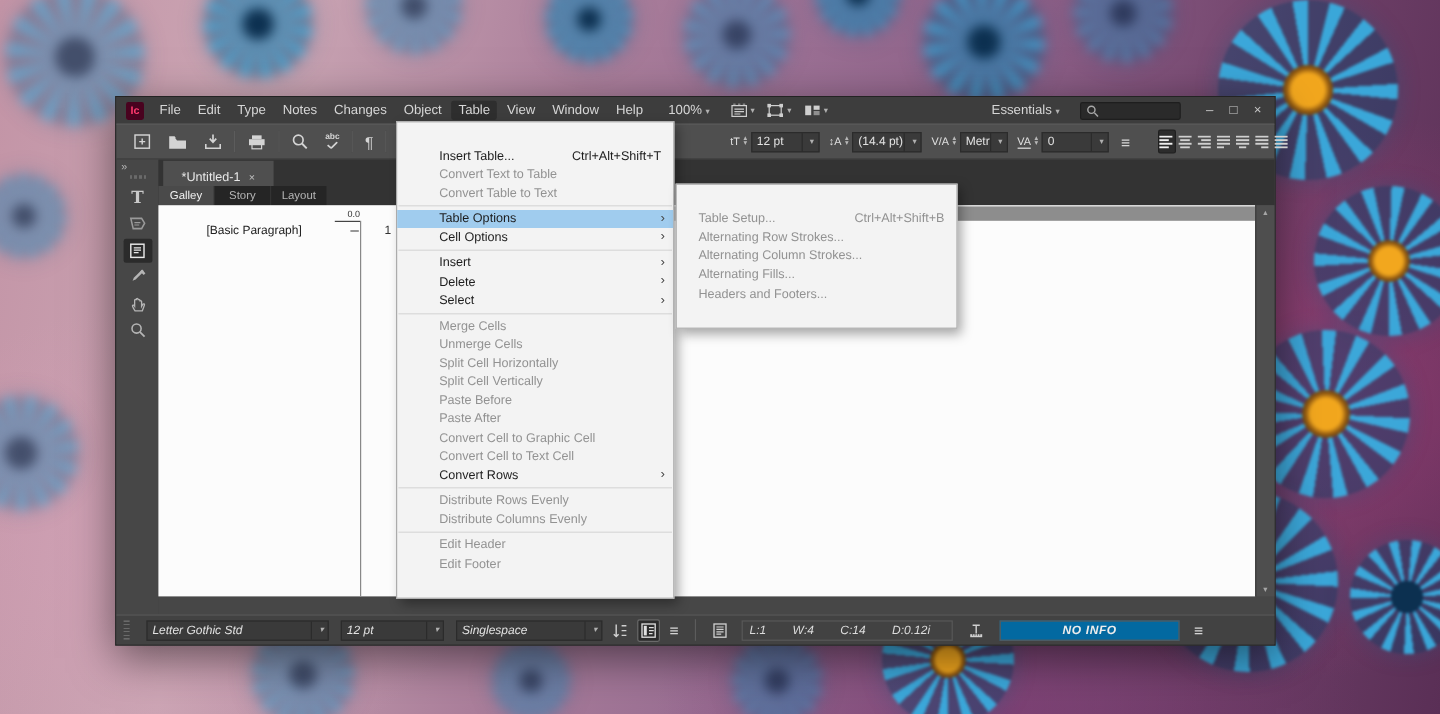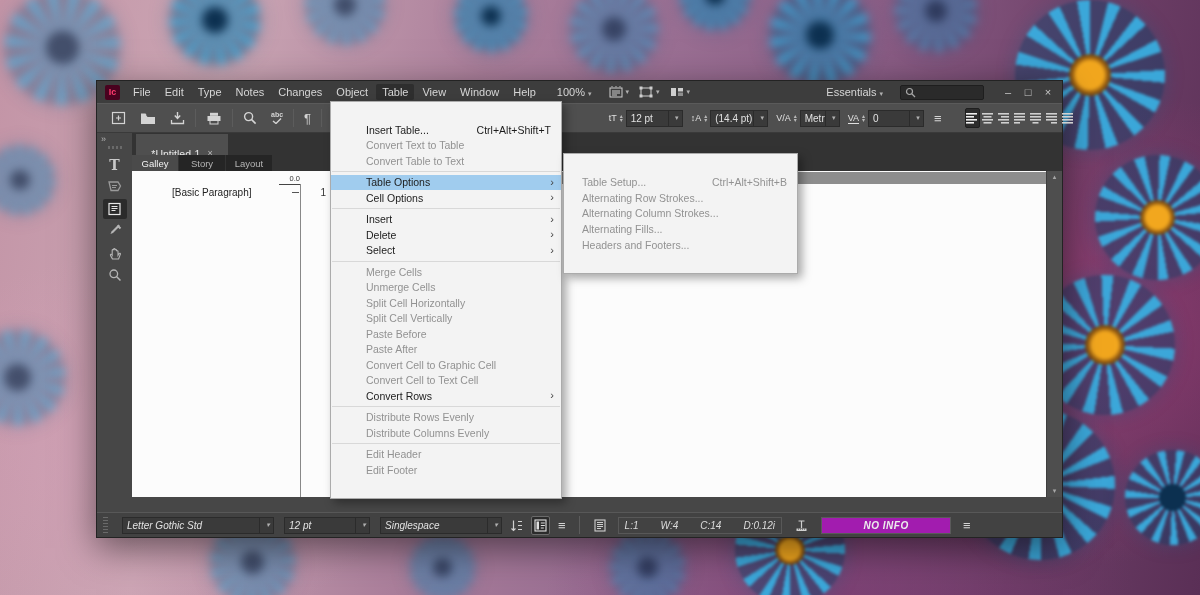--- a/index.html
+++ b/index.html
@@ -65,21 +65,21 @@
   .tools .dbl{font-size:9px;color:#b5b5b5;padding:1px 0 0 4px;}
   .tools .tgrip{width:14px;height:3px;margin:2px auto 6px auto;
                 background:repeating-linear-gradient(to right,#6a6a6a 0 2px,transparent 2px 4px);}
   .tool{width:24px;height:20px;margin:2px auto;display:flex;align-items:center;justify-content:center;}
   .tool.selected{background:#2b2b2b;border-radius:2px;color:#f0f0f0;}
   .tool .tglyph{font-family:"DejaVu Serif",serif;font-size:14px;font-weight:bold;}
 
   .docarea{position:absolute;left:35px;top:52px;right:0;bottom:25px;background:#474747;}
   .tabbar{position:absolute;left:0;top:0;right:0;height:22px;background:#333333;}
   .doctab{position:absolute;left:4px;top:1px;height:21px;min-width:92px;background:#4f4f4f;
-          display:flex;justify-content:center;gap:7px;font-size:10.5px;color:#e8e8e8;padding:14px 8px;}
+          display:flex;align-items:center;justify-content:center;gap:7px;font-size:10.5px;color:#e8e8e8;padding:14px 8px;}
   .doctab .x{font-size:9px;color:#bdbdbd;}
   .viewtabs{position:absolute;left:0;top:22px;right:0;height:16px;background:#333333;display:flex;}
   .vtab{width:46px;height:16px;display:flex;align-items:center;justify-content:center;
         font-size:9.5px;color:#b5b5b5;background:#252525;margin-right:1px;}
   .vtab.active{background:#4a4a4a;color:#f2f2f2;}
   .galley{position:absolute;left:0;top:38px;right:16px;bottom:15px;background:#fcfcfc;}
   .graybar{position:absolute;top:39px;left:209px;right:16px;height:12px;background:#8d8d8d;}
   .gal-style{position:absolute;left:5px;top:16px;font-size:10px;color:#222;padding-left:35px;}
   .gal-ruler{position:absolute;left:147px;top:3px;width:21px;text-align:right;font-size:7.5px;color:#333;
              border-bottom:1px solid #444;padding-bottom:1px;}
@@ -90,22 +90,22 @@
            display:flex;flex-direction:column;justify-content:space-between;align-items:center;
            font-size:7px;color:#a6a6a6;padding:2px 0;}
 
   .statusbar{position:absolute;left:0;bottom:0;right:0;height:25px;background:#424242;border-top:1px solid #585858;
              display:flex;align-items:center;color:#d8d8d8;padding-left:3px;font-style:italic;}
   .sb-sel{margin-left:10px;}
   .sb-btn{width:19px;height:19px;display:flex;align-items:center;justify-content:center;color:#d0d0d0;margin-left:5px;border-radius:2px;}
   .sb-btn.pressed{background:#2b2b2b;border:1px solid #6a6a6a;}
   .infobox{height:17px;border:1px solid #585858;display:flex;align-items:center;font-size:10px;color:#dcdcdc;margin-left:8px;padding:0 6px;}
   .infobox span{margin-right:22px;}
-  .infobox span:last-child{margin-right:0;}
-  .noinfo{height:17px;width:130px;border:1px solid #5a5a5a;background:#a21caf;display:flex;align-items:center;justify-content:center;
+  .infobox span:last-child{margin-right:12px;}
+  .noinfo{height:17px;width:150px;border:1px solid #5a5a5a;background:#0369a1;display:flex;align-items:center;justify-content:center;
           font-size:10px;font-weight:bold;letter-spacing:.5px;color:#ececec;margin-left:10px;}
 
   
   .menu{position:absolute;background:#f3f3f3;border:1px solid #ababab;box-shadow:4px 4px 9px rgba(0,0,0,.35);
         padding:20px 0;z-index:50;font-size:10.5px;color:#1c1c1c;}
   #tablemenu{left:330px;top:101px;width:230px;}
   #tosub{left:563px;top:153px;width:233px;z-index:60;}
   .mi{height:15.5px;display:flex;align-items:center;padding:0 10px 0 35px;position:relative;white-space:nowrap;}
   #tosub .mi{height:15.8px;padding-left:18px;}
   .mi .sc{margin-left:auto;padding-left:18px;}

